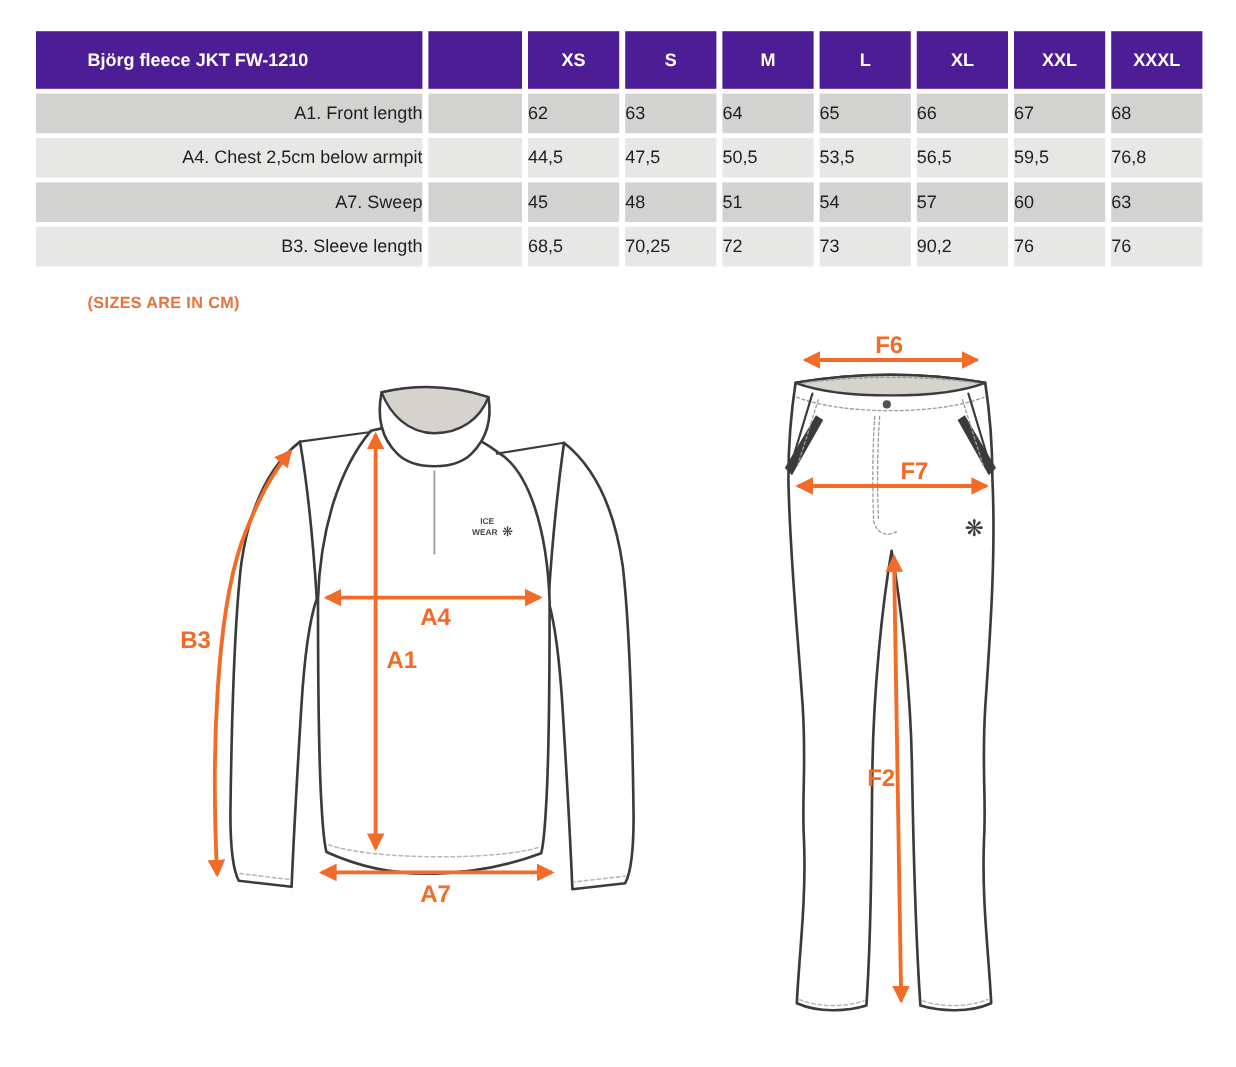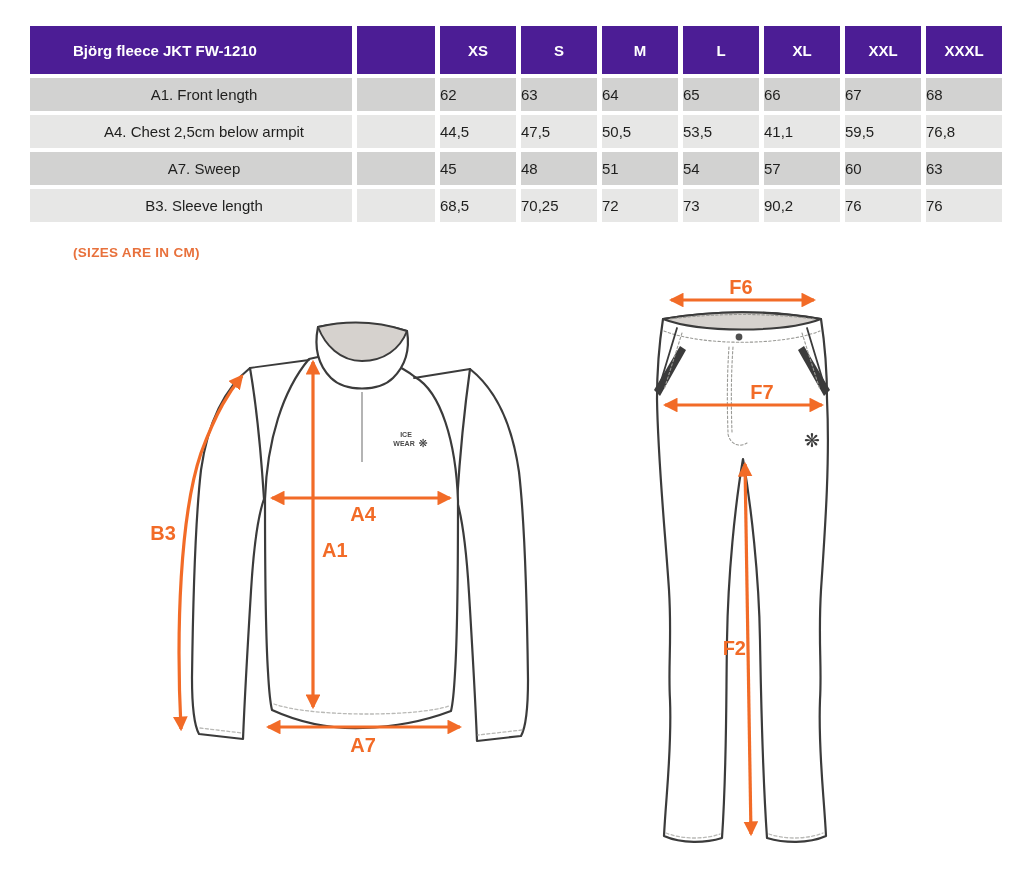--- a/index.html
+++ b/index.html
@@ -34,21 +34,21 @@
   }
   table.size-table thead th.label-cell {
     text-align: left;
     padding-left: 43px;
   }
   table.size-table tbody td {
     height: 33px;
     text-align: left;
   }
   table.size-table tbody td.label-cell {
-    text-align: center;
+    text-align: right;
     padding-left: 26px;
     margin-left: 20px;
   }
   table.size-table tbody tr:nth-child(odd) td { background: #d2d2d1; }
   table.size-table tbody tr:nth-child(even) td { background: #e7e7e6; }
 
   .cm-note {
     margin: 19px 16px 0 73px;
     font-size: 13.5px;
     font-weight: bold;
@@ -113,21 +113,21 @@
       <td>67</td>
       <td>68</td>
     </tr>
     <tr>
       <td class="label-cell">A4. Chest 2,5cm below armpit</td>
       <td></td>
       <td>44,5</td>
       <td>47,5</td>
       <td>50,5</td>
       <td>53,5</td>
-      <td>41,1</td>
+      <td>56,5</td>
       <td>59,5</td>
       <td>76,8</td>
     </tr>
     <tr>
       <td class="label-cell">A7. Sweep</td>
       <td></td>
       <td>45</td>
       <td>48</td>
       <td>51</td>
       <td>54</td>

